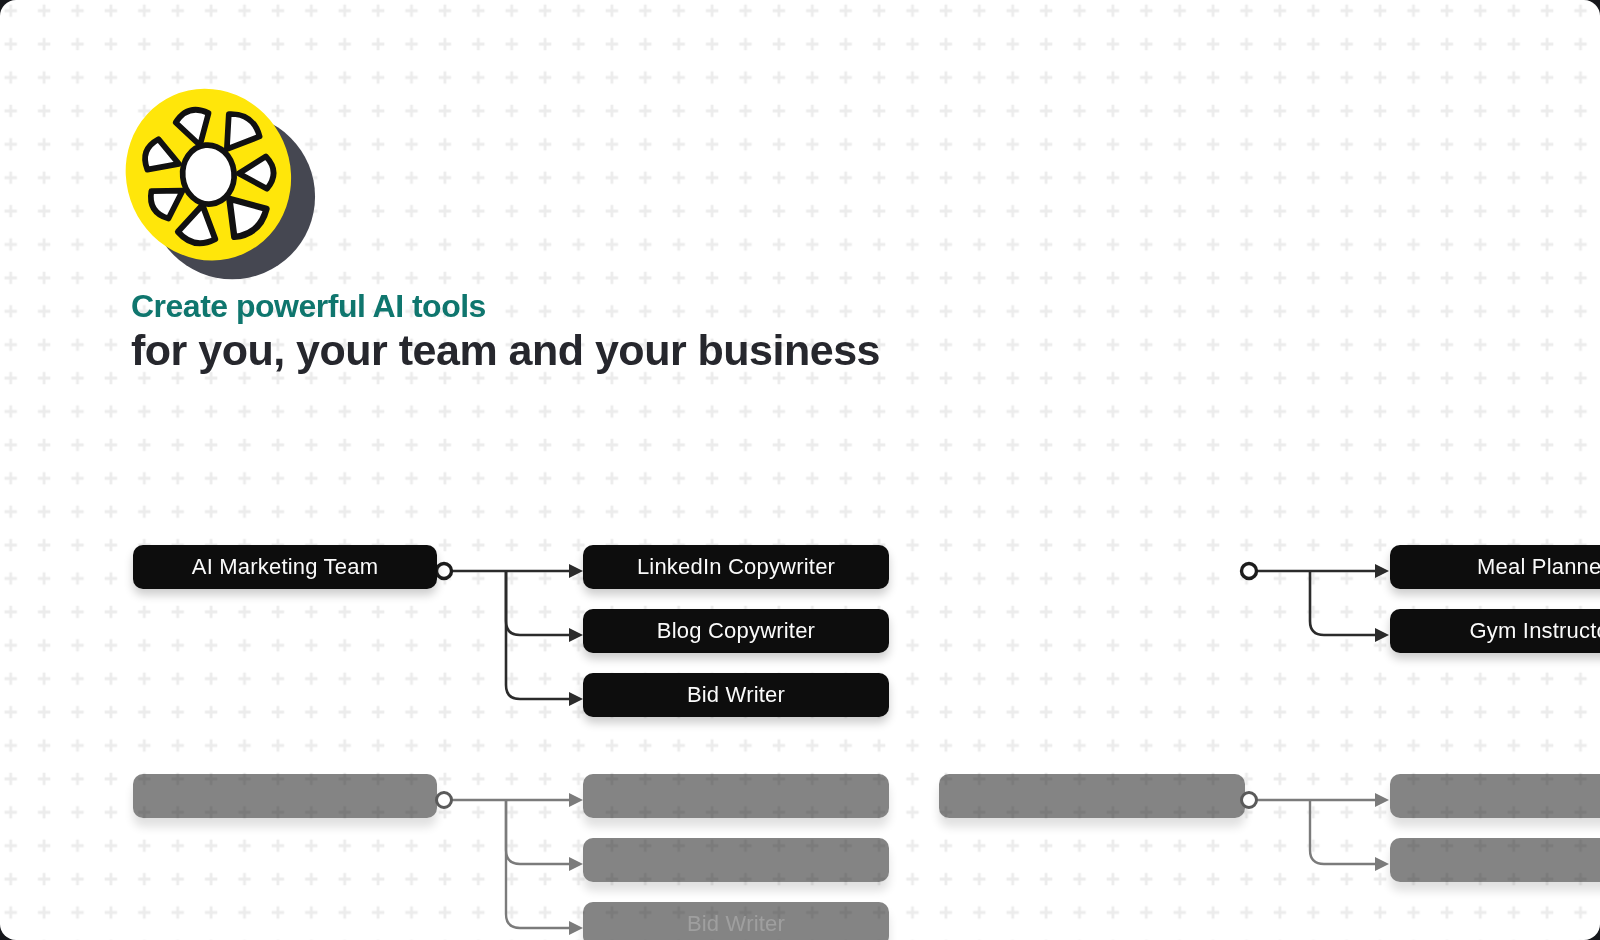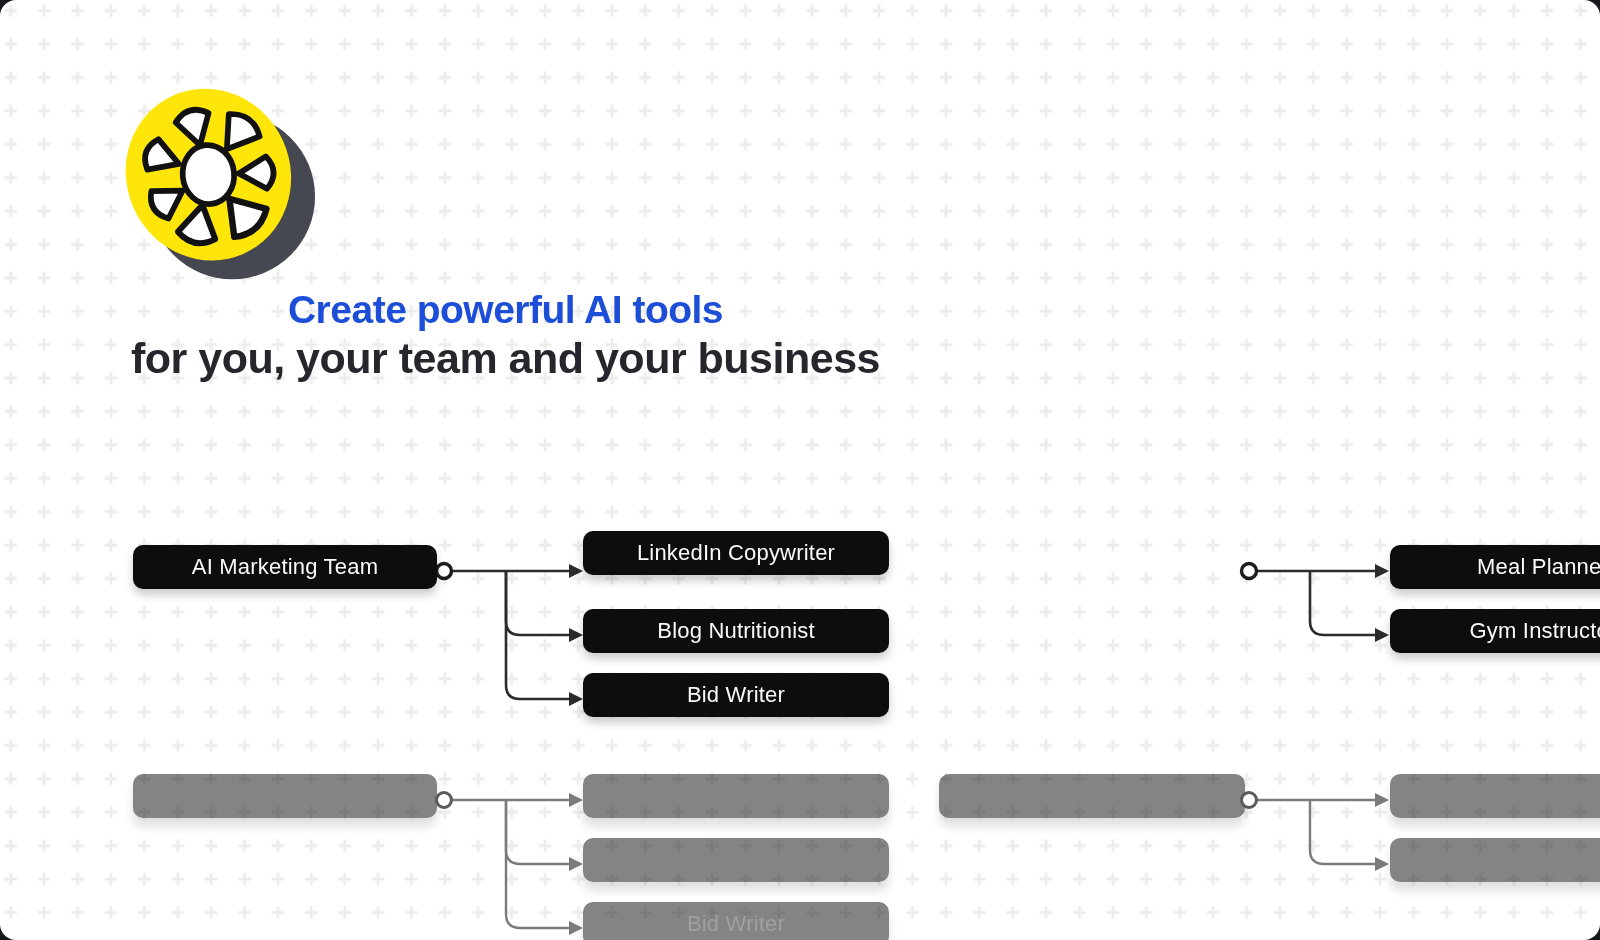--- a/index.html
+++ b/index.html
@@ -4,22 +4,22 @@
 <style>
   html,body{margin:0;padding:0;background:#17181c;font-family:"Liberation Sans",sans-serif;}
   .page{
     position:relative;width:1600px;height:940px;background:#ffffff;
     border-radius:16px;overflow:hidden;
   }
   .bg-svg{position:absolute;inset:0;z-index:0;}
   .logo{position:absolute;left:116px;top:86px;width:200px;height:200px;z-index:4;}
   .hero{position:absolute;left:131px;top:288px;z-index:4;}
   .hero-title{
-    font-size:39px;font-weight:700;color:#1d4ed8;letter-spacing:-0.5px;
-    line-height:1.15;margin:0;text-align:center;
+    font-size:32px;font-weight:700;color:#0f766e;letter-spacing:-0.5px;
+    line-height:1.15;margin:0;
   }
   .hero-sub{
     font-size:43px;font-weight:700;color:#26272d;letter-spacing:-0.5px;
     line-height:1.1;margin:2px 0 0 0;
   }
   .connector-layer{position:absolute;inset:0;z-index:2;}
   .node{
     position:absolute;height:44px;border-radius:10px;background:#0d0d0d;
     color:#fafafa;font-size:22px;letter-spacing:0.2px;
     display:flex;align-items:center;justify-content:center;
@@ -123,22 +123,22 @@
     </g>
     <g fill="#7b7b7b">
       <polygon points="1375,793 1389,800 1375,807"></polygon>
       <polygon points="1375,857 1389,864 1375,871"></polygon>
     </g>
     <circle cx="444" cy="800" r="7.5" fill="#ffffff" stroke="#5a5a5a" stroke-width="3"></circle>
     <circle cx="1249" cy="800" r="7.5" fill="#ffffff" stroke="#5a5a5a" stroke-width="3"></circle>
   </svg>
 
   <div class="node" style="left:133px;top:545px;width:304px">AI Marketing Team</div>
-  <div class="node" style="left:583px;top:531px;width:306px">LinkedIn Copywriter</div>
-  <div class="node" style="left:583px;top:609px;width:306px">Blog Nutritionist</div>
+  <div class="node" style="left:583px;top:545px;width:306px">LinkedIn Copywriter</div>
+  <div class="node" style="left:583px;top:609px;width:306px">Blog Copywriter</div>
   <div class="node" style="left:583px;top:673px;width:306px">Bid Writer</div>
   <div class="node" style="left:1390px;top:545px;width:306px">Meal Planner</div>
   <div class="node" style="left:1390px;top:609px;width:306px">Gym Instructor</div>
 
   <div class="node ghost" style="left:133px;top:774px;width:304px"></div>
   <div class="node ghost" style="left:583px;top:774px;width:306px"></div>
   <div class="node ghost" style="left:583px;top:838px;width:306px"></div>
   <div class="node ghost ghost-label" style="left:583px;top:902px;width:306px">Bid Writer</div>
   <div class="node ghost" style="left:939px;top:774px;width:306px"></div>
   <div class="node ghost" style="left:1390px;top:774px;width:306px"></div>

